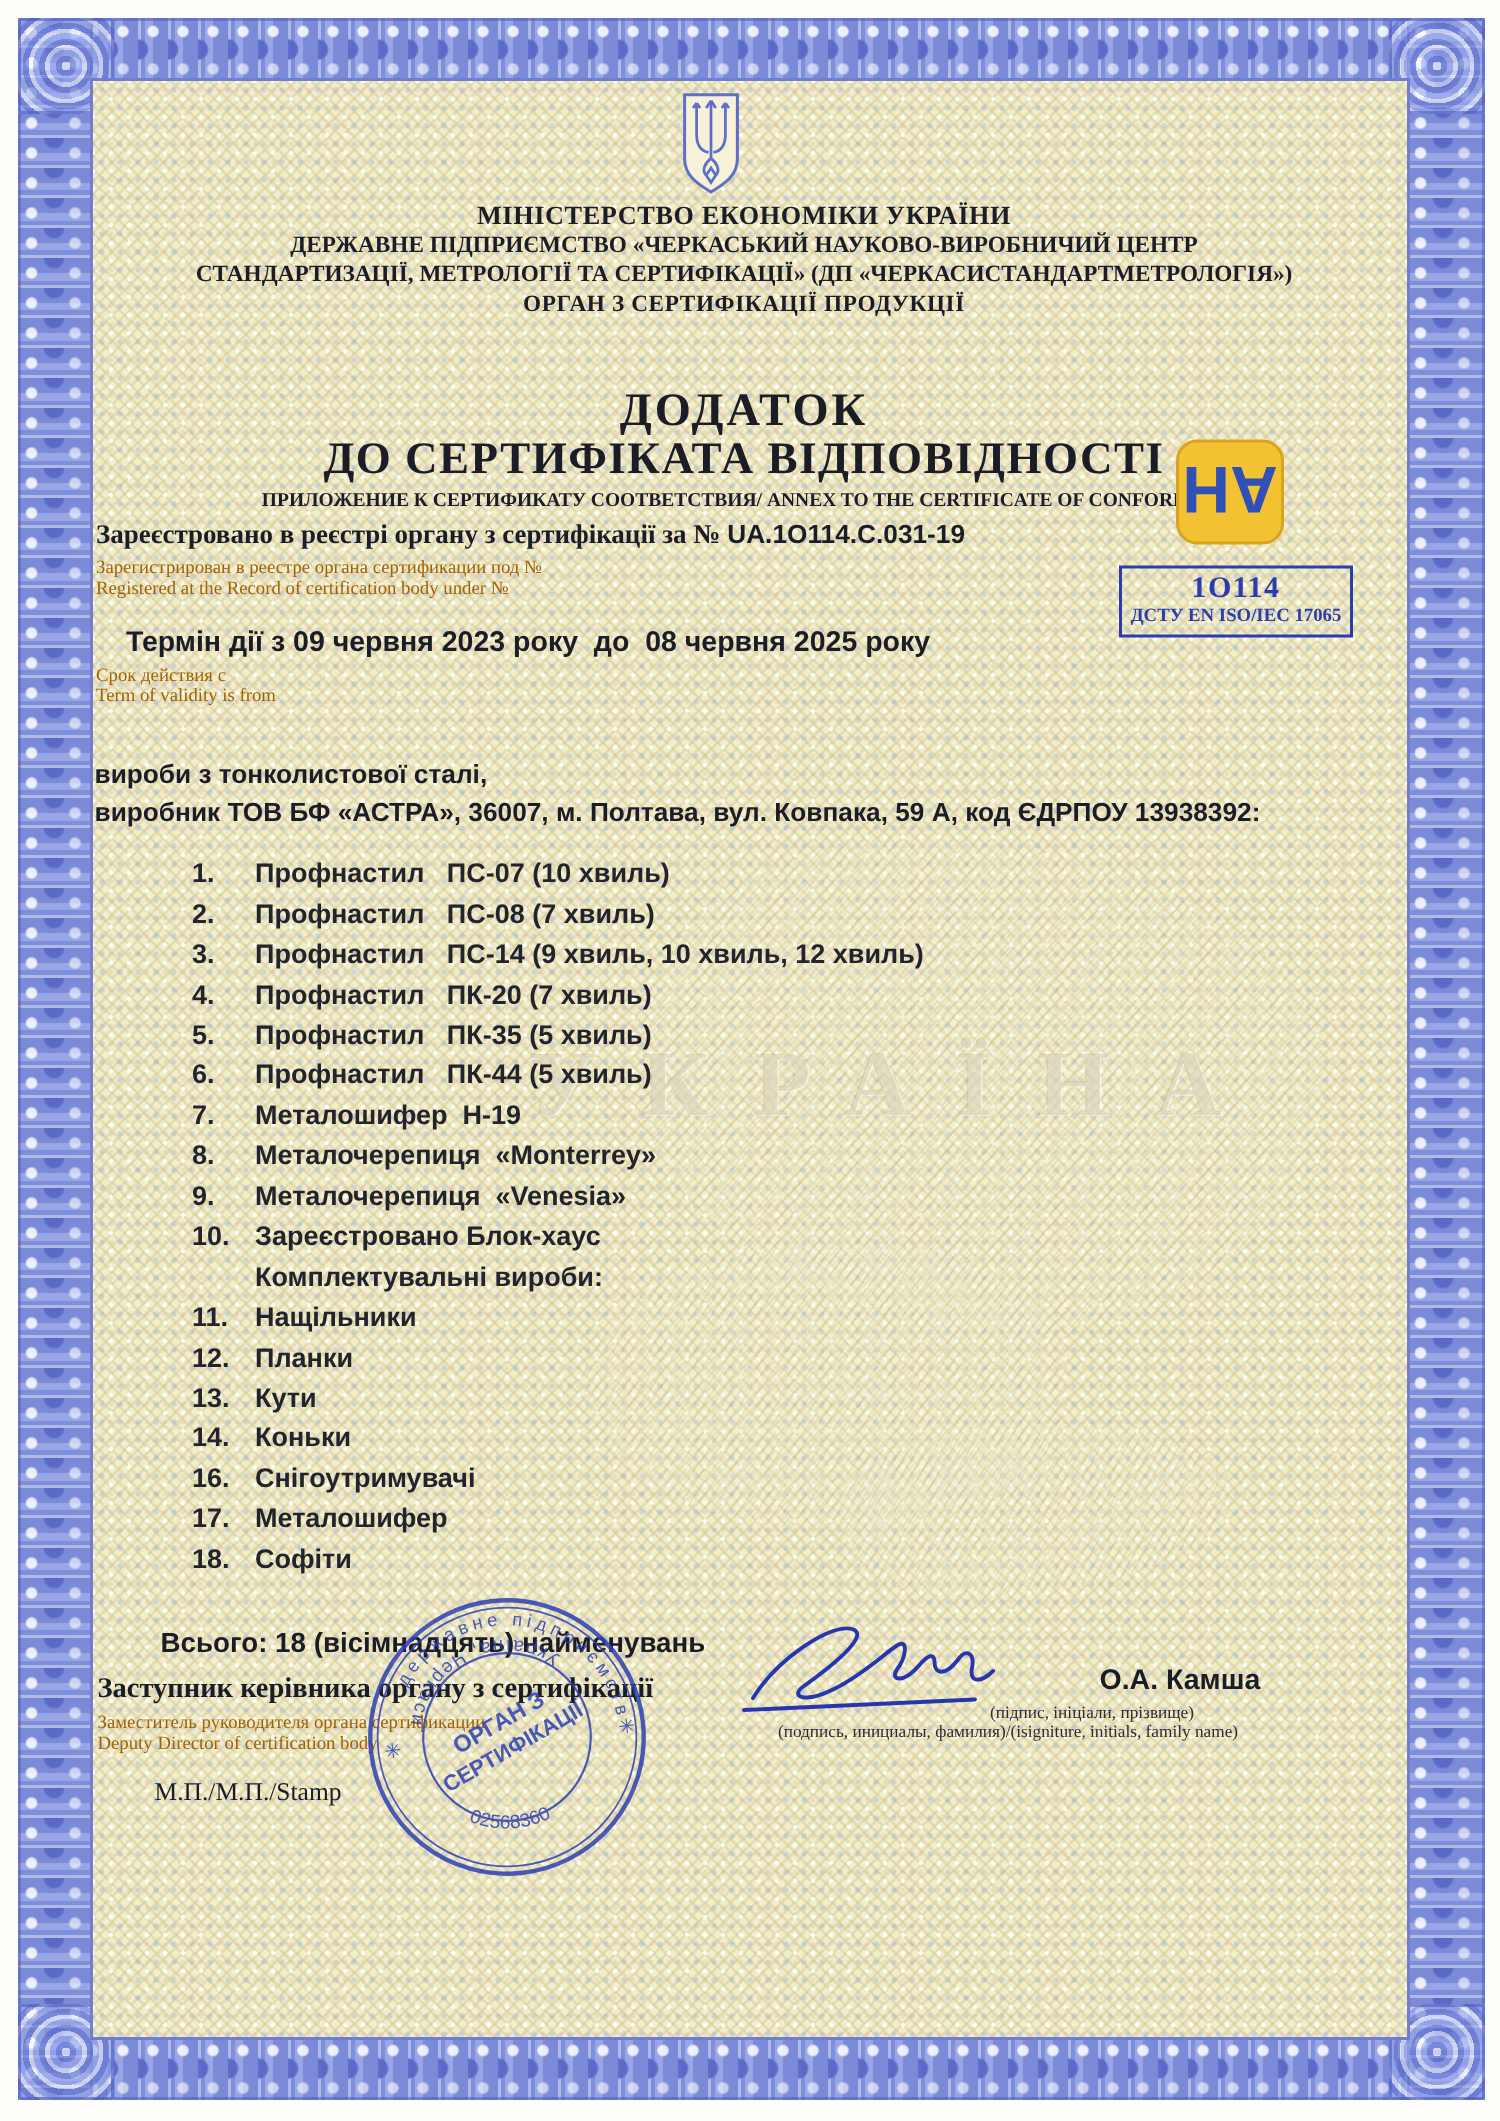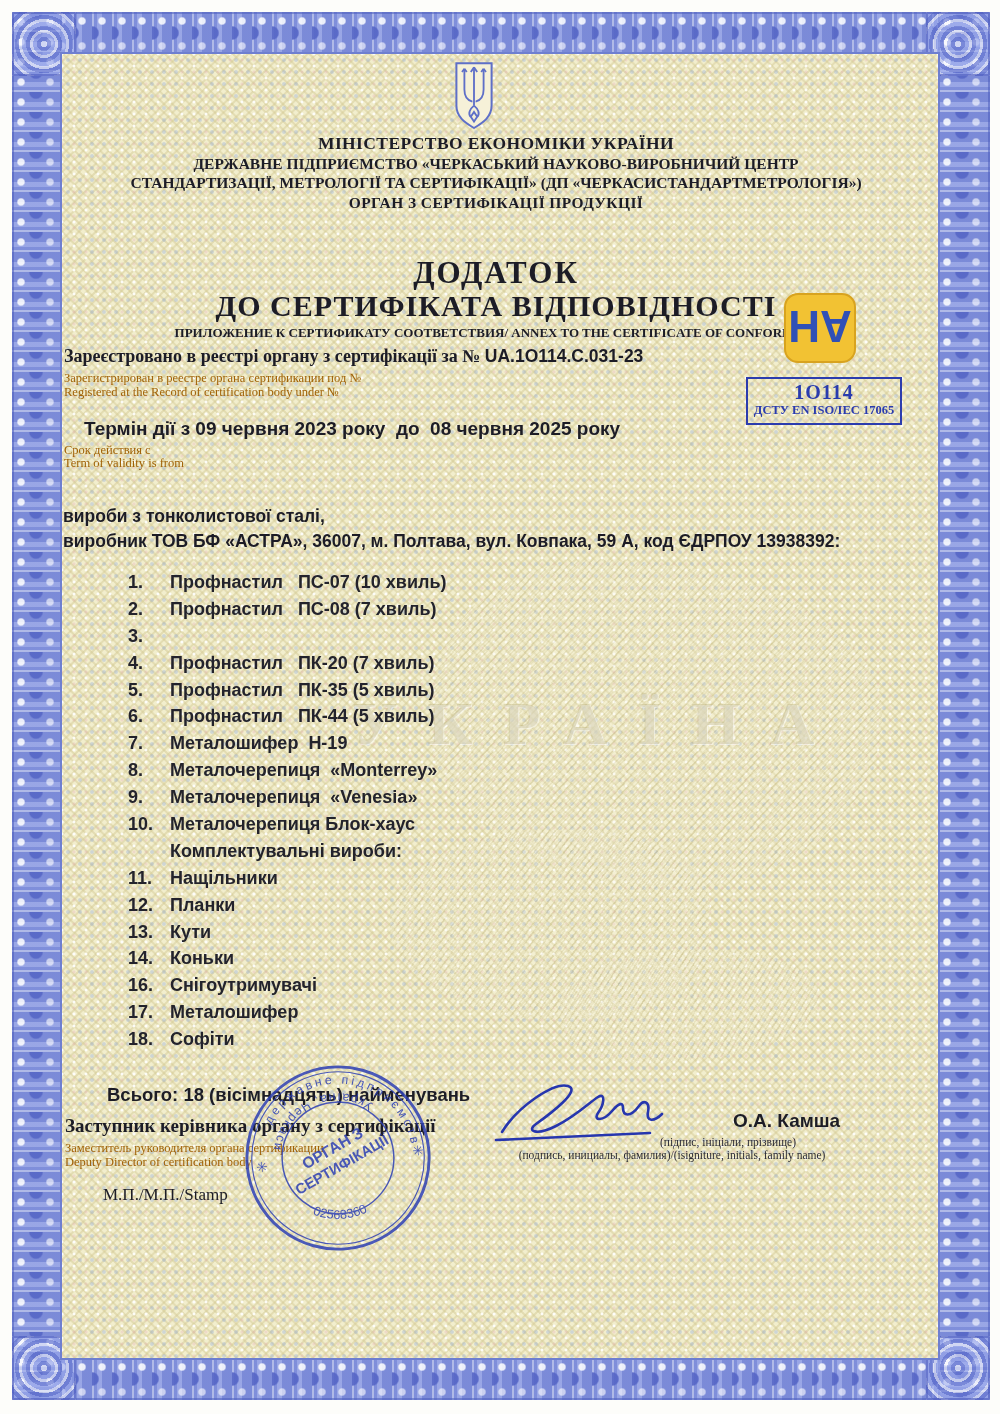--- a/index.html
+++ b/index.html
@@ -131,21 +131,21 @@
 
   <svg class="accr-mark" viewBox="0 0 74 72">
     <rect x="2" y="2" width="70" height="68" rx="13" fill="#f2c233" stroke="#d8a31f" stroke-width="2"></rect>
     <text x="37" y="53" text-anchor="middle" transform="rotate(180 37 36)" font-family="Liberation Sans, sans-serif" font-weight="bold" font-size="44" fill="#3050b6">АН</text>
   </svg>
   <div class="accr-box">
     <div class="accr-num">1О114</div>
     <div class="accr-std">ДСТУ EN ISO/ІЕС 17065</div>
   </div>
 
-  <div class="abs reg-line"><span>Зареєстровано в реєстрі органу з сертифікації за № </span><span class="reg-num">UA.1О114.С.031-23</span></div>
+  <div class="abs reg-line"><span>Зареєстровано в реєстрі органу з сертифікації за № </span><span class="reg-num">UA.1О114.С.031-19</span></div>
   <div class="abs small-note reg-ru">Зарегистрирован в реестре органа сертификации под №</div>
   <div class="abs small-note reg-en">Registered at the Record of certification body under №</div>
 
   <div class="abs term-line">Термін дії з 09 червня 2023 року  до  08 червня 2025 року</div>
   <div class="abs small-note term-ru">Срок действия с</div>
   <div class="abs small-note term-en">Term of validity is from</div>
 
   <div class="abs sans-bold prod1">вироби з тонколистової сталі,</div>
   <div class="abs sans-bold prod2">виробник ТОВ БФ «АСТРА», 36007, м. Полтава, вул. Ковпака, 59 А, код ЄДРПОУ 13938392:</div>
 
@@ -153,20 +153,21 @@
       <div class="row">
         <span class="num">1.</span>
         <span class="txt">Профнастил   ПС-07 (10 хвиль)</span>
       </div>
       <div class="row">
         <span class="num">2.</span>
         <span class="txt">Профнастил   ПС-08 (7 хвиль)</span>
       </div>
       <div class="row">
         <span class="num">3.</span>
+        <span class="txt">Профнастил   ПС-14 (9 хвиль, 10 хвиль, 12 хвиль)</span>
       </div>
       <div class="row">
         <span class="num">4.</span>
         <span class="txt">Профнастил   ПК-20 (7 хвиль)</span>
       </div>
       <div class="row">
         <span class="num">5.</span>
         <span class="txt">Профнастил   ПК-35 (5 хвиль)</span>
       </div>
       <div class="row">
@@ -180,21 +181,21 @@
       <div class="row">
         <span class="num">8.</span>
         <span class="txt">Металочерепиця  «Monterrey»</span>
       </div>
       <div class="row">
         <span class="num">9.</span>
         <span class="txt">Металочерепиця  «Venesia»</span>
       </div>
       <div class="row">
         <span class="num">10.</span>
-        <span class="txt">Металочерепиця Блок-хаус</span>
+        <span class="txt">Зареєстровано Блок-хаус</span>
       </div>
       <div class="row">
         <span class="num"></span>
         <span class="txt">Комплектувальні вироби:</span>
       </div>
       <div class="row">
         <span class="num">11.</span>
         <span class="txt">Нащільники</span>
       </div>
       <div class="row">

